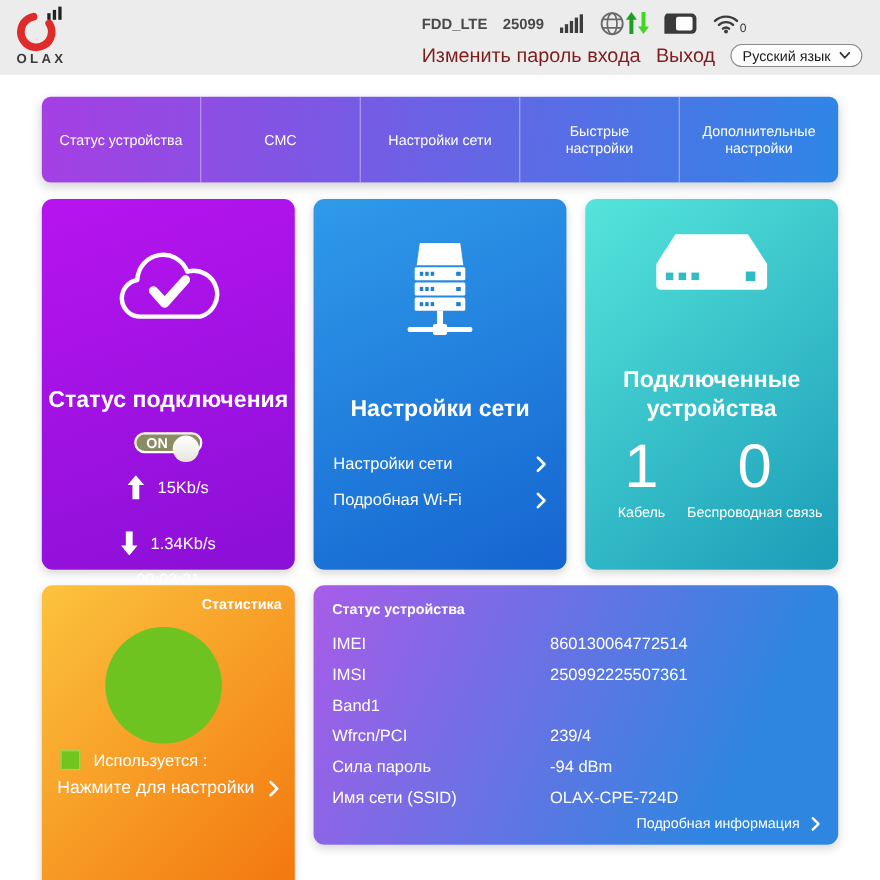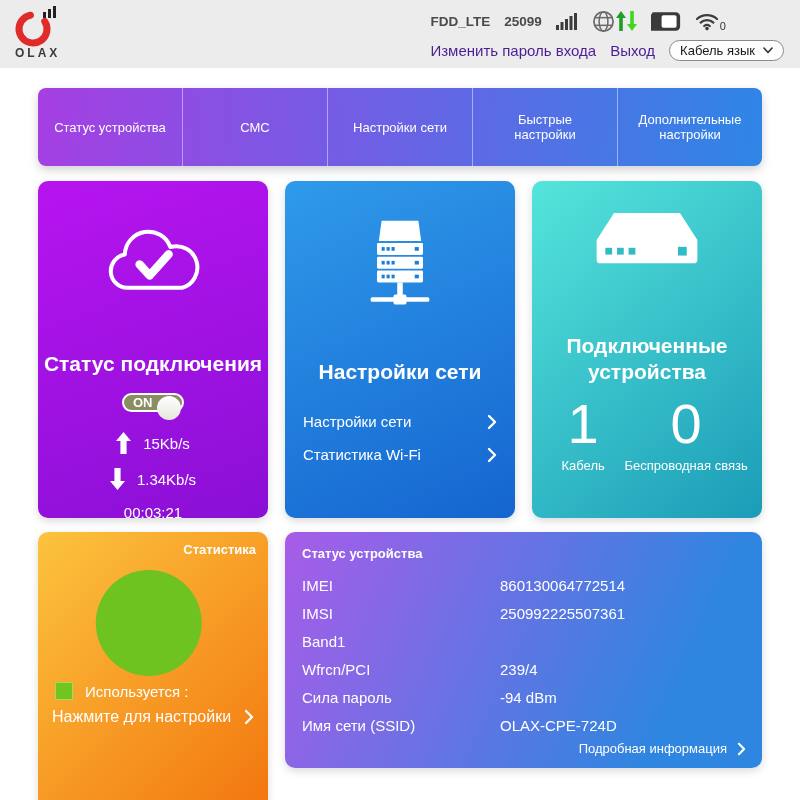--- a/index.html
+++ b/index.html
@@ -11,21 +11,21 @@
   .header { position:absolute; left:0; top:0; width:800px; height:68px; background:#ececec; }
   .logo { position:absolute; left:12px; top:4px; width:70px; }
   .logo-text { font-size:12px; font-weight:bold; letter-spacing:3px; color:#3a3a3a; margin-left:3px; margin-top:-2px; }
   .hdr-right { position:absolute; right:16px; top:8px; display:flex; flex-direction:column; align-items:flex-start; }
   .status-row { display:flex; align-items:center; gap:14px; height:26px; }
   .status-txt { font-size:13.5px; font-weight:bold; color:#4a4a4a; }
   .globe-wrap { display:flex; align-items:center; gap:1px; }
   .wifi-wrap { display:flex; align-items:flex-end; gap:1px; }
   .wifi-count { font-size:11px; color:#333; line-height:10px; }
   .links-row { display:flex; align-items:center; gap:14px; margin-top:6px; }
-  .hdr-link { font-size:15px; color:#4c1d95; cursor:pointer; text-decoration:none; }
+  .hdr-link { font-size:18px; color:#7f1d1d; cursor:pointer; text-decoration:none; }
   .lang-select { display:inline-flex; align-items:center; gap:8px; background:#fdfdfd;
     border:1px solid #8a8a8a; border-radius:12px; padding:2px 10px; font-size:13px; color:#1a1a1a; cursor:pointer; }
 
   
   .nav { position:absolute; left:38px; top:88px; width:724px; height:78px; display:flex;
     border-radius:8px; overflow:hidden; background:linear-gradient(95deg,#a63fe3 0%,#2e86e6 100%);
     box-shadow:0 4px 10px rgba(0,0,0,0.18); }
   .nav-tab { flex:1; display:flex; align-items:center; justify-content:center; text-align:center;
     color:#ffffff; font-size:13px; padding:0 14px; cursor:pointer; border-right:1px solid rgba(255,255,255,0.45); }
   .nav-tab:last-child { border-right:none; }
@@ -49,21 +49,21 @@
   .card-title { font-size:21px; font-weight:bold; text-align:center; line-height:1.25; }
 
   
   .cloud-wrap { margin-top:42px; }
   .card-connection .card-title { margin-top:52px; }
   .toggle { margin-top:16px; width:62px; height:30px; border-radius:15px; background:#8a8c62;
     border:2px solid #ffffff; display:flex; align-items:center; position:relative; cursor:pointer; }
   .toggle-label { font-size:13px; font-weight:bold; color:#ffffff; margin-left:9px; }
   .toggle-knob { position:absolute; right:1px; top:1px; width:24px; height:24px; border-radius:50%;
     background:linear-gradient(#ffffff,#e6e6df); }
-  .speed-row { display:flex; align-items:center; gap:12px; margin-top:14px; font-size:15px; }
+  .speed-row { display:flex; align-items:center; gap:12px; margin-top:29px; font-size:15px; }
   .speed-row.first { margin-top:20px; }
   .uptime { margin-top:14px; font-size:15px; }
 
   
   .server-wrap { margin-top:36px; }
   .card-network .card-title { margin-top:46px; }
   .card-links { width:100%; padding:0 18px; margin-top:20px; }
   .card-link-row { display:flex; align-items:center; justify-content:space-between;
     font-size:15px; padding:8px 0; cursor:pointer; }
 
@@ -165,21 +165,21 @@
             </svg>
           </span>
           <span class="wifi-count">0</span>
         </span>
       </div>
 
       <div class="links-row">
         <a class="hdr-link">Изменить пароль входа</a>
         <a class="hdr-link">Выход</a>
         <span class="lang-select">
-          <span>Кабель язык</span>
+          <span>Русский язык</span>
           <span>
             <svg width="10" height="7" viewBox="0 0 10 7">
               <polyline points="1,1 5,5.5 9,1" fill="none" stroke="#333" stroke-width="1.6" stroke-linecap="round" stroke-linejoin="round"></polyline>
             </svg>
           </span>
         </span>
       </div>
     </div>
   </div>
 
@@ -262,21 +262,21 @@
     <div class="card-links">
       <div class="card-link-row">
         <span>Настройки сети</span>
         <span>
           <svg width="10" height="16" viewBox="0 0 10 16">
               <polyline points="2,2 8,8 2,14" fill="none" stroke="#ffffff" stroke-width="2.4" stroke-linecap="round" stroke-linejoin="round"></polyline>
             </svg>
         </span>
       </div>
       <div class="card-link-row">
-        <span>Статистика Wi-Fi</span>
+        <span>Подробная Wi-Fi</span>
         <span>
           <svg width="10" height="16" viewBox="0 0 10 16">
               <polyline points="2,2 8,8 2,14" fill="none" stroke="#ffffff" stroke-width="2.4" stroke-linecap="round" stroke-linejoin="round"></polyline>
             </svg>
         </span>
       </div>
     </div>
   </div>
 
   <div class="card card-devices">

